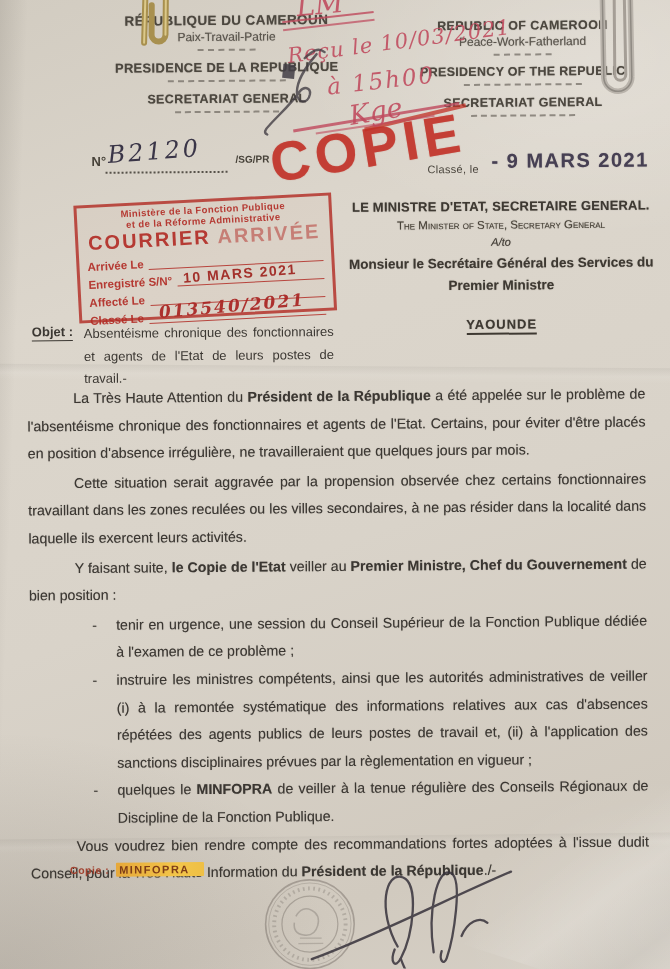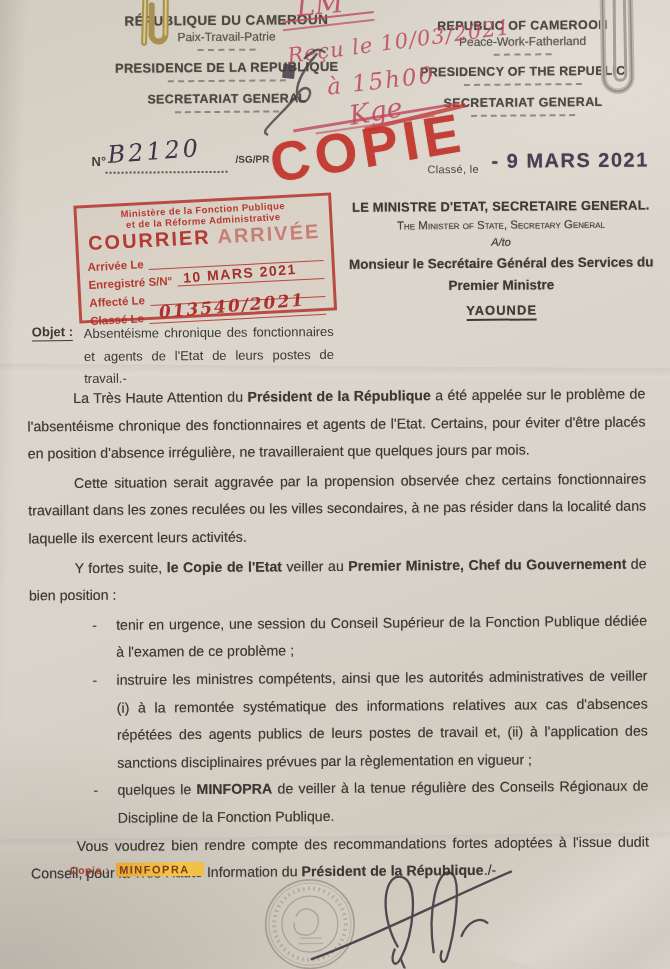--- a/index.html
+++ b/index.html
@@ -82,21 +82,21 @@
     color:rgba(160,40,35,.95);transform:rotate(-1.5deg);white-space:nowrap;}
   .arrstamp .filedval{position:absolute;left:10px;top:-9px;font-size:17px;font-weight:bold;font-style:italic;
     font-family:"DejaVu Serif",serif;letter-spacing:2px;color:rgba(170,40,38,.95);transform:rotate(-2deg);white-space:nowrap;}
 
   
   .addr{position:absolute;left:340px;top:200px;width:326px;text-align:center;color:#3e3932;}
   .addr .l1{font-weight:bold;font-size:13px;letter-spacing:.2px;}
   .addr .l2{font-size:11.5px;font-variant:small-caps;margin-top:5px;color:#494339;}
   .addr .l3{font-style:italic;font-size:11px;margin-top:5px;}
   .addr .l4{font-weight:bold;font-size:13.5px;margin-top:5px;line-height:22px;}
-  .addr .l6{display:inline-block;font-weight:bold;font-size:13px;letter-spacing:1px;margin-top:6px;
+  .addr .l6{display:inline-block;font-weight:bold;font-size:13px;letter-spacing:1px;margin-top:20px;
     border-bottom:2px solid #3e3932;padding-bottom:1px;}
 
   
   .subj-label{position:absolute;left:33px;top:322px;font-size:13px;font-weight:bold;}
   .subj-label span{border-bottom:1.5px solid #3c3833;padding-bottom:1px;text-align:center;}
   .subj{position:absolute;left:85px;top:321px;width:250px;font-size:13px;line-height:22.5px;}
   .subj .j{text-align:justify;text-align-last:justify;}
 
   
   .body{position:absolute;left:28px;top:383px;width:618px;font-size:14.2px;line-height:27.6px;
@@ -212,21 +212,21 @@
     <div class="subj-label"><span>Objet :</span></div>
     <div class="subj">
       <div class="j">Absentéisme chronique des fonctionnaires</div>
       <div class="j">et agents de l'Etat de leurs postes de</div>
       <div>travail.-</div>
     </div>
 
     <div class="body">
       <p><span>La Très Haute Attention du </span><span class="b">Président de la République</span><span> a été appelée sur le problème de l'absentéisme chronique des fonctionnaires et agents de l'Etat. Certains, pour éviter d'être placés en position d'absence irrégulière, ne travailleraient que quelques jours par mois.</span></p>
       <p>Cette situation serait aggravée par la propension observée chez certains fonctionnaires travaillant dans les zones reculées ou les villes secondaires, à ne pas résider dans la localité dans laquelle ils exercent leurs activités.</p>
-      <p><span>Y fortes suite, </span><span class="b">le Copie de l'Etat</span><span> veiller au </span><span class="b">Premier Ministre, Chef du Gouvernement</span><span> de bien position :</span></p>
+      <p><span>Y faisant suite, </span><span class="b">le Copie de l'Etat</span><span> veiller au </span><span class="b">Premier Ministre, Chef du Gouvernement</span><span> de bien position :</span></p>
       <div class="bullets">
         <div class="bullet">
             <span class="dash">-</span>
             <span class="bt">tenir en urgence, une session du Conseil Supérieur de la Fonction Publique dédiée à l'examen de ce problème ;</span>
           </div>
         <div class="bullet">
             <span class="dash">-</span>
             <span class="bt">instruire les ministres compétents, ainsi que les autorités administratives de veiller  (i) à la remontée systématique des informations relatives aux cas d'absences répétées des agents publics de leurs postes de travail et, (ii) à l'application des sanctions disciplinaires prévues par la règlementation en vigueur ;</span>
           </div>
         <div class="bullet">

